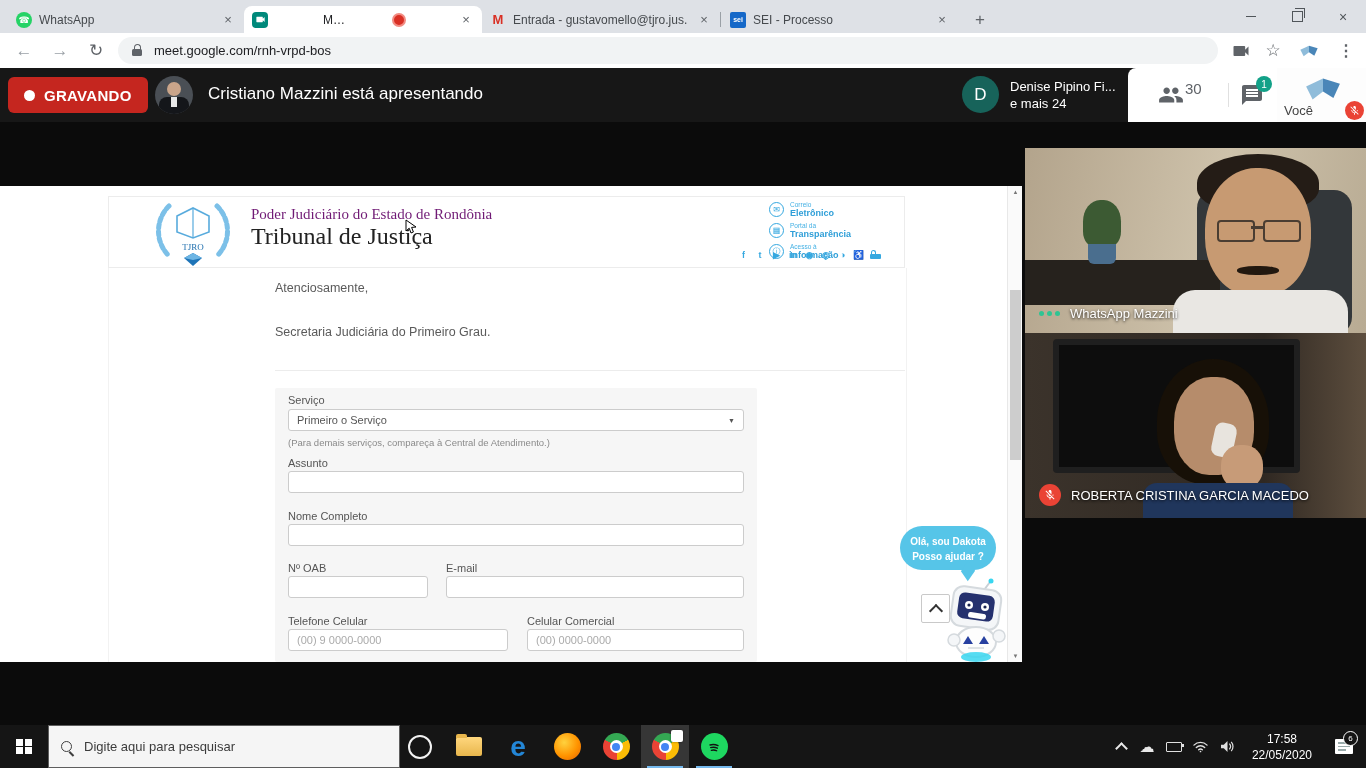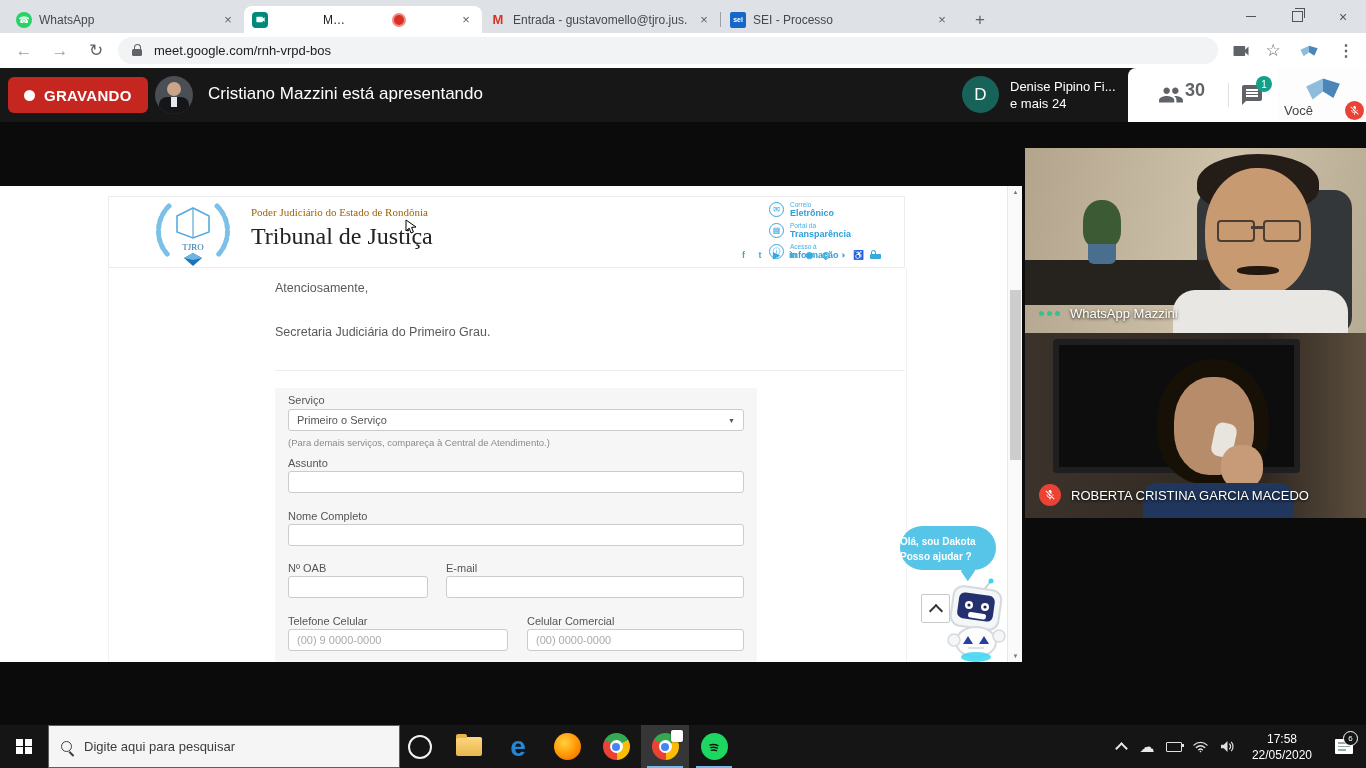--- a/index.html
+++ b/index.html
@@ -45,34 +45,34 @@
   .presavatar .hd{position:absolute;left:12px;top:6px;width:14px;height:14px;border-radius:50%;background:#caa58a;}
   .presavatar .bd{position:absolute;left:4px;top:21px;width:30px;height:18px;border-radius:8px 8px 0 0;background:#14161a;}
   .presavatar .sh{position:absolute;left:16px;top:21px;width:6px;height:10px;background:#e8e8e8;}
   .prestext{position:absolute;left:208px;top:16px;color:#fff;font-size:17px;}
   .denise{position:absolute;left:962px;top:8px;display:flex;align-items:center;gap:11px;color:#fff;}
   .denise .av{width:37px;height:37px;border-radius:50%;background:#17635a;display:flex;align-items:center;justify-content:center;
               font-size:17px;color:#fff;}
   .denise .l{font-size:13px;line-height:17px;}
   .meetpanel{position:absolute;left:1128px;top:0;width:238px;height:54px;background:#fff;border-top-left-radius:8px;}
   .pcount{position:absolute;left:30px;top:14px;display:flex;color:#5f6368;}
-  .pcount .n{font-size:18px;margin:-2px 0 0 1px;font-weight:bold;}
+  .pcount .n{font-size:15px;margin:-2px 0 0 1px;}
   .paneldiv{position:absolute;left:100px;top:15px;width:1px;height:24px;background:#e0e0e0;}
   .chatw{position:absolute;left:112px;top:15px;}
   .chatbadge{position:absolute;right:-8px;top:-7px;width:16px;height:16px;border-radius:50%;background:#12a188;color:#fff;
              font-size:10px;display:flex;align-items:center;justify-content:center;}
   .selfview{position:absolute;left:1277px;top:0;width:89px;height:54px;background:#fdfdfd;overflow:hidden;}
   .selfview .you{position:absolute;left:7px;bottom:4px;font-size:13px;color:#444;}
   .micred{border-radius:50%;background:#ea4335;display:flex;align-items:center;justify-content:center;flex:none;}
   
   .stage{position:absolute;left:0;top:122px;width:1366px;height:603px;background:#0b0b0b;}
   .share{position:absolute;left:0;top:64px;width:1022px;height:476px;background:#fff;overflow:hidden;}
   .sitebody{position:absolute;left:108px;top:82px;width:797px;height:394px;border-left:1px solid #f2f2f2;border-right:1px solid #f2f2f2;}
   .sitehdr{position:absolute;left:108px;top:10px;width:797px;height:72px;background:#fff;border:1px solid #ececec;box-sizing:border-box;}
-  .orgl1{position:absolute;left:142px;top:9px;font-family:"Liberation Serif",serif;font-size:11px;color:#a16207;}
+  .orgl1{position:absolute;left:142px;top:9px;font-family:"Liberation Serif",serif;font-size:15px;color:#701a75;}
   .orgl2{position:absolute;left:142px;top:26px;font-family:"Liberation Serif",serif;font-size:24px;color:#222;}
   .qlink{position:absolute;left:660px;display:flex;gap:6px;align-items:center;}
   .qlink .ic{width:15px;height:15px;border:1.3px solid #35a8e0;border-radius:50%;color:#35a8e0;font-size:8px;
              display:flex;align-items:center;justify-content:center;flex:none;box-sizing:border-box;}
   .qlink .t1{font-size:6.5px;color:#45b1e4;line-height:7px;}
   .qlink .t2{font-size:9px;color:#2f9fd8;font-weight:bold;line-height:10px;}
   .social{position:absolute;left:629px;top:53px;display:flex;gap:5.5px;align-items:center;color:#35a8e0;}
   .social span{font-size:9px;font-weight:bold;width:11px;text-align:center;}
   .slock{width:7px;height:5px;background:#35a8e0;border-radius:1px;position:relative;margin-top:3px;}
   .slock::before{content:"";position:absolute;top:-4px;left:1px;width:5px;height:5px;border:1.2px solid #35a8e0;
@@ -82,21 +82,21 @@
   .formpanel{position:absolute;left:275px;top:202px;width:482px;height:274px;background:#f6f6f6;border-radius:2px;}
   .flabel{position:absolute;font-size:11px;color:#555;}
   .finput{position:absolute;height:22px;background:#fff;border:1px solid #ccc;border-radius:3px;box-sizing:border-box;
           font-size:11px;color:#555;padding:0 8px;font-family:"Liberation Sans",sans-serif;}
   .finput::placeholder{color:#aaa;}
   .fselect{position:absolute;height:22px;background:#fff;border:1px solid #ccc;border-radius:3px;box-sizing:border-box;
            display:flex;align-items:center;justify-content:space-between;padding:0 8px;font-size:11px;color:#555;}
   .fselect .ar{font-size:7px;color:#555;}
   .fhelp{position:absolute;font-size:9.5px;color:#8a8a8a;}
   .bubble{position:absolute;left:900px;top:340px;width:96px;height:44px;background:#56c5e8;border-radius:22px;
-          color:#fff;font-size:10px;font-weight:bold;line-height:15px;padding-top:8px;box-sizing:border-box;}
+          color:#fff;font-size:10px;font-weight:bold;text-align:center;line-height:15px;padding-top:8px;box-sizing:border-box;}
   .bubble::after{content:"";position:absolute;left:62px;bottom:-7px;width:12px;height:12px;background:#56c5e8;
           transform:rotate(55deg) skew(20deg);}
   .upbtn{position:absolute;left:921px;top:408px;width:27px;height:27px;background:#fff;border:1px solid #c9c9c9;border-radius:2px;
          display:flex;align-items:center;justify-content:center;}
   .chev{width:8px;height:8px;border-top:2px solid #333;border-left:2px solid #333;transform:rotate(45deg);margin-top:4px;}
   .pagescroll{position:absolute;left:1007px;top:0;width:15px;height:476px;background:#fafafa;border-left:1px solid #e8e8e8;box-sizing:border-box;}
   .pagescroll .thumb{position:absolute;left:2px;top:104px;width:11px;height:170px;background:#cdcdcd;}
   .pagescroll .sar{position:absolute;left:0;width:15px;text-align:center;font-size:6px;color:#777;}
   .cursorhand{position:absolute;left:405px;top:33px;}
   

